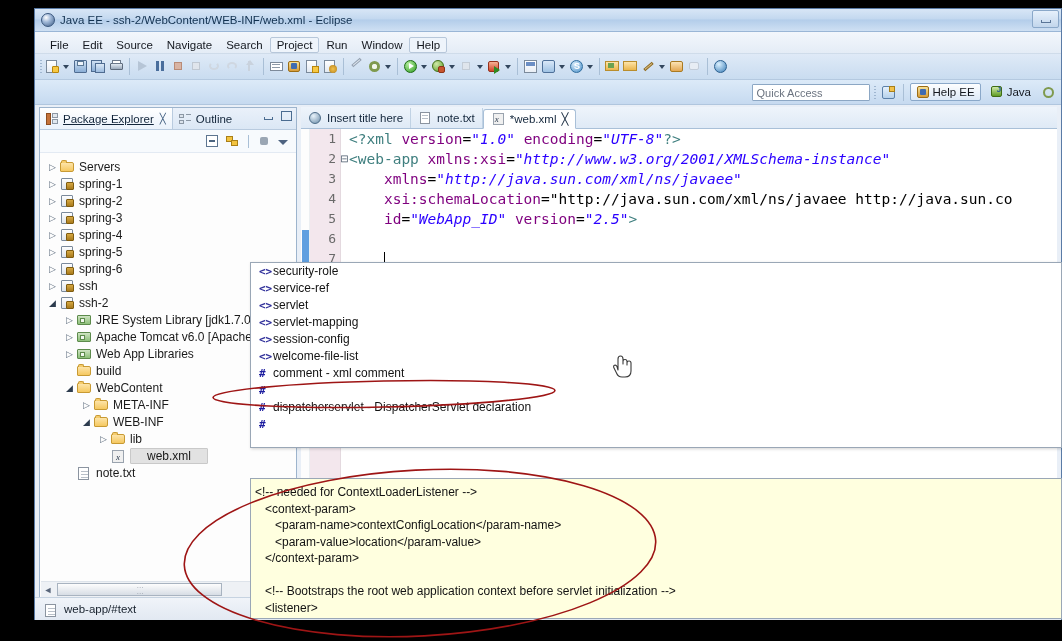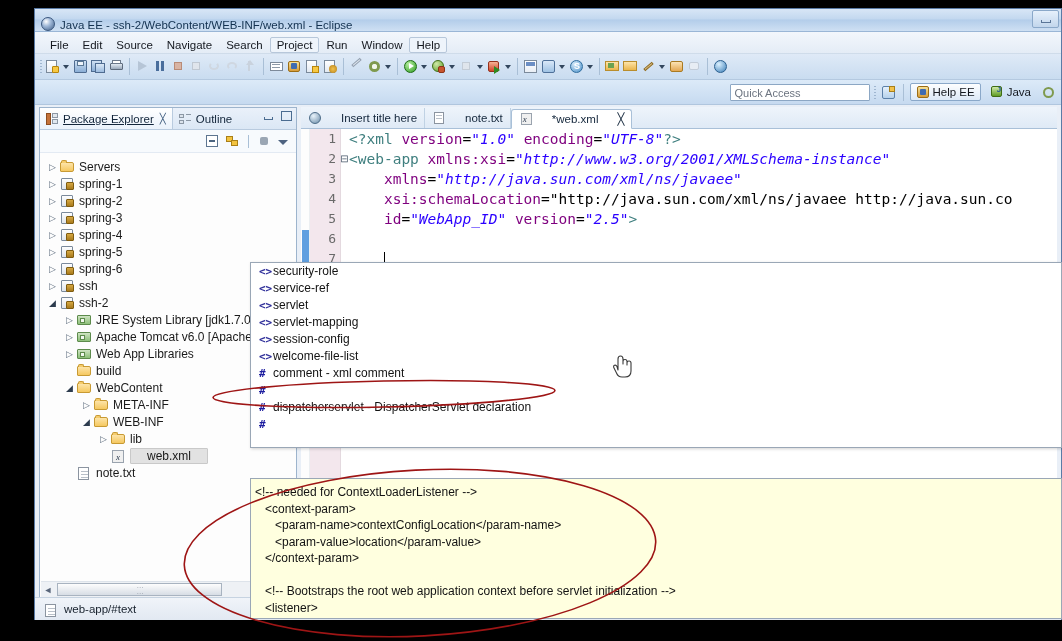--- a/index.html
+++ b/index.html
@@ -27,21 +27,21 @@
     background: #e8eef7;
     border: 1px solid #5a7ba6;
     border-bottom: none;
     box-sizing: border-box;
     overflow: hidden;
   }
   .titlebar {
     height: 22px;
     background: linear-gradient(to bottom, #d8e6f6 0%, #c3d8ef 45%, #b3cdea 50%, #cfe0f3 100%);
     border-bottom: 1px solid #9ab6d6;
-    display: flex; align-items: flex-end;
+    display: flex; align-items: center;
     position: relative;
   }
   .title-ico {
     width: 14px; height: 14px; margin: 0 5px 0 6px;
     border-radius: 50%;
     background: radial-gradient(circle at 35% 30%, #fff 0%, #9fb8d8 40%, #3f5d86 100%);
     border: 1px solid #3a577e;
     box-sizing: border-box;
     flex: none;
   }
@@ -105,21 +105,21 @@
   
   .ic { position: absolute; box-sizing: border-box; }
   .toolbar2 {
     height: 24px;
     background: linear-gradient(to bottom,#dceaf8,#c6daf0);
     border-bottom: 1px solid #b0c6de;
     display: flex; align-items: center; justify-content: flex-end;
     padding-right: 4px; gap: 3px;
   }
   .quick-access {
-    width: 140px; height: 17px;
+    width: 118px; height: 17px;
     background: #fff; border: 1px solid #8ca7c4;
     border-radius: 1px; box-sizing: border-box;
     font-size: 11px; color: #6c7480;
     padding: 1px 4px; line-height: 15px;
   }
   .persp-btn {
     display: flex; align-items: center; gap: 3px;
     padding: 1px 5px; font-size: 11.5px; color: #14181f;
     border: 1px solid transparent; border-radius: 2px;
   }
@@ -271,21 +271,21 @@
     background: #fff;
     box-sizing: border-box;
   }
   .ed-tabs {
     height: 21px;
     background: linear-gradient(to bottom,#eef4fb,#dfeaf6);
     display: flex; align-items: flex-end;
     border-bottom: 1px solid #a9c0d8;
   }
   .ed-tab {
-    display: flex; align-items: center; gap: 19px;
+    display: flex; align-items: center; gap: 5px;
     padding: 2px 7px; font-size: 11.5px; color: #13263b;
     height: 20px; box-sizing: border-box;
     border-right: 1px solid #c0d2e4;
   }
   .ed-tab.active {
     background: #fff;
     border: 1px solid #a9c0d8; border-bottom: 1px solid #fff;
     border-radius: 3px 3px 0 0;
     position: relative; top: 1px;
   }

